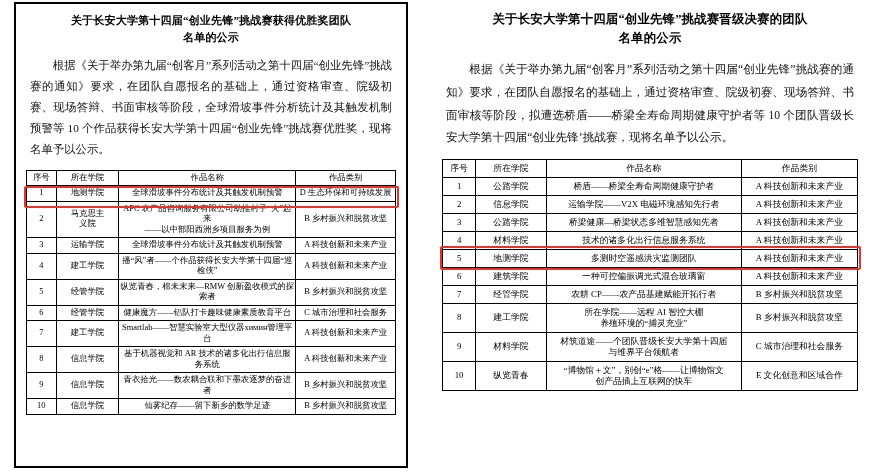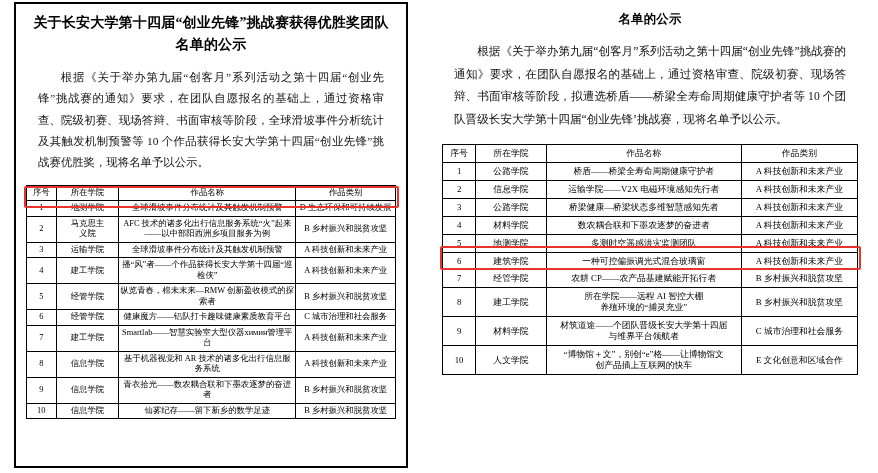--- a/index.html
+++ b/index.html
@@ -35,21 +35,21 @@
   .doc-right {
     left: 428px;
     top: 0px;
     width: 444px;
     height: 473px;
     padding: 8px 14px 4px 14px;
   }
   .doc-title {
     text-align: center;
     font-weight: bold;
-    font-size: 14px;
+    font-size: 11px;
     line-height: 1.55;
     letter-spacing: 0.2px;
     color: #000;
     margin: 2px 0 0 0;
   }
   .doc-right .doc-title {
     font-size: 12.4px;
   }
   .doc-body {
     margin-top: 9px;
@@ -58,21 +58,21 @@
     text-align: justify;
     text-justify: inter-ideograph;
     color: #111;
   }
   .doc-right .doc-body {
     font-size: 11.6px;
     line-height: 1.95;
     margin-top: 11px;
   }
   .doc-body p {
-    margin: 12px;
+    margin: 4px;
     text-indent: 2em;
   }
   table.list {
     border-collapse: collapse;
     width: 100%;
     margin-top: 9px;
     table-layout: fixed;
     border-radius: 27px;
   }
   table.list th, table.list td {
@@ -186,21 +186,21 @@
           <tr>
             <td>2</td>
             <td>
               <span class="cell-lines">
                 <span>马克思主</span>
                 <span>义院</span>
               </span>
             </td>
             <td class="name-cell">
               <span class="cell-lines">
-                <span>AFC 技术的诸多化出行信息服务系统“火”起来</span>
+                <span>AFC 农产品咨询服务有限公司助推村子“火”起来</span>
                 <span>——以中部阳西洲乡项目服务为例</span>
               </span>
             </td>
             <td>
               <span class="cell-lines">
                 <span>B 乡村振兴和脱贫攻坚</span>
               </span>
             </td>
           </tr>
           <tr>
@@ -346,20 +346,21 @@
                 <span>B 乡村振兴和脱贫攻坚</span>
               </span>
             </td>
           </tr>
         </tbody>
     </table>
   </div>
 
   <div class="doc doc-right">
     <div class="doc-title">
+      <div>关于长安大学第十四届“创业先锋”挑战赛晋级决赛的团队</div>
       <div>名单的公示</div>
     </div>
     <div class="doc-body">
       <p>根据《关于举办第九届“创客月”系列活动之第十四届“创业先锋”挑战赛的通知》要求，在团队自愿报名的基础上，通过资格审查、院级初赛、现场答辩、书面审核等阶段，拟遭选桥盾——桥梁全寿命周期健康守护者等 10 个团队晋级长安大学第十四届“创业先锋’挑战赛，现将名单予以公示。</p>
     </div>
     <table class="list">
       <colgroup>
         <col class="col-idx">
           <col class="col-college">
           <col class="col-name">
@@ -430,21 +431,21 @@
           </tr>
           <tr>
             <td>4</td>
             <td>
               <span class="cell-lines">
                 <span>材料学院</span>
               </span>
             </td>
             <td class="name-cell">
               <span class="cell-lines">
-                <span>数农耦合联和下墨农逐梦的奋进者</span>
+                <span>技术的诸多化出行信息服务系统</span>
               </span>
             </td>
             <td>
               <span class="cell-lines">
                 <span>A 科技创新和未来产业</span>
               </span>
             </td>
           </tr>
           <tr>
             <td>5</td>
@@ -535,21 +536,21 @@
             <td>
               <span class="cell-lines">
                 <span>C 城市治理和社会服务</span>
               </span>
             </td>
           </tr>
           <tr>
             <td>10</td>
             <td>
               <span class="cell-lines">
-                <span>人文学院</span>
+                <span>纵览青春</span>
               </span>
             </td>
             <td class="name-cell">
               <span class="cell-lines">
                 <span>“博物馆＋文”，别创“e”格——让博物馆文</span>
                 <span>创产品插上互联网的快车</span>
               </span>
             </td>
             <td>
               <span class="cell-lines">

